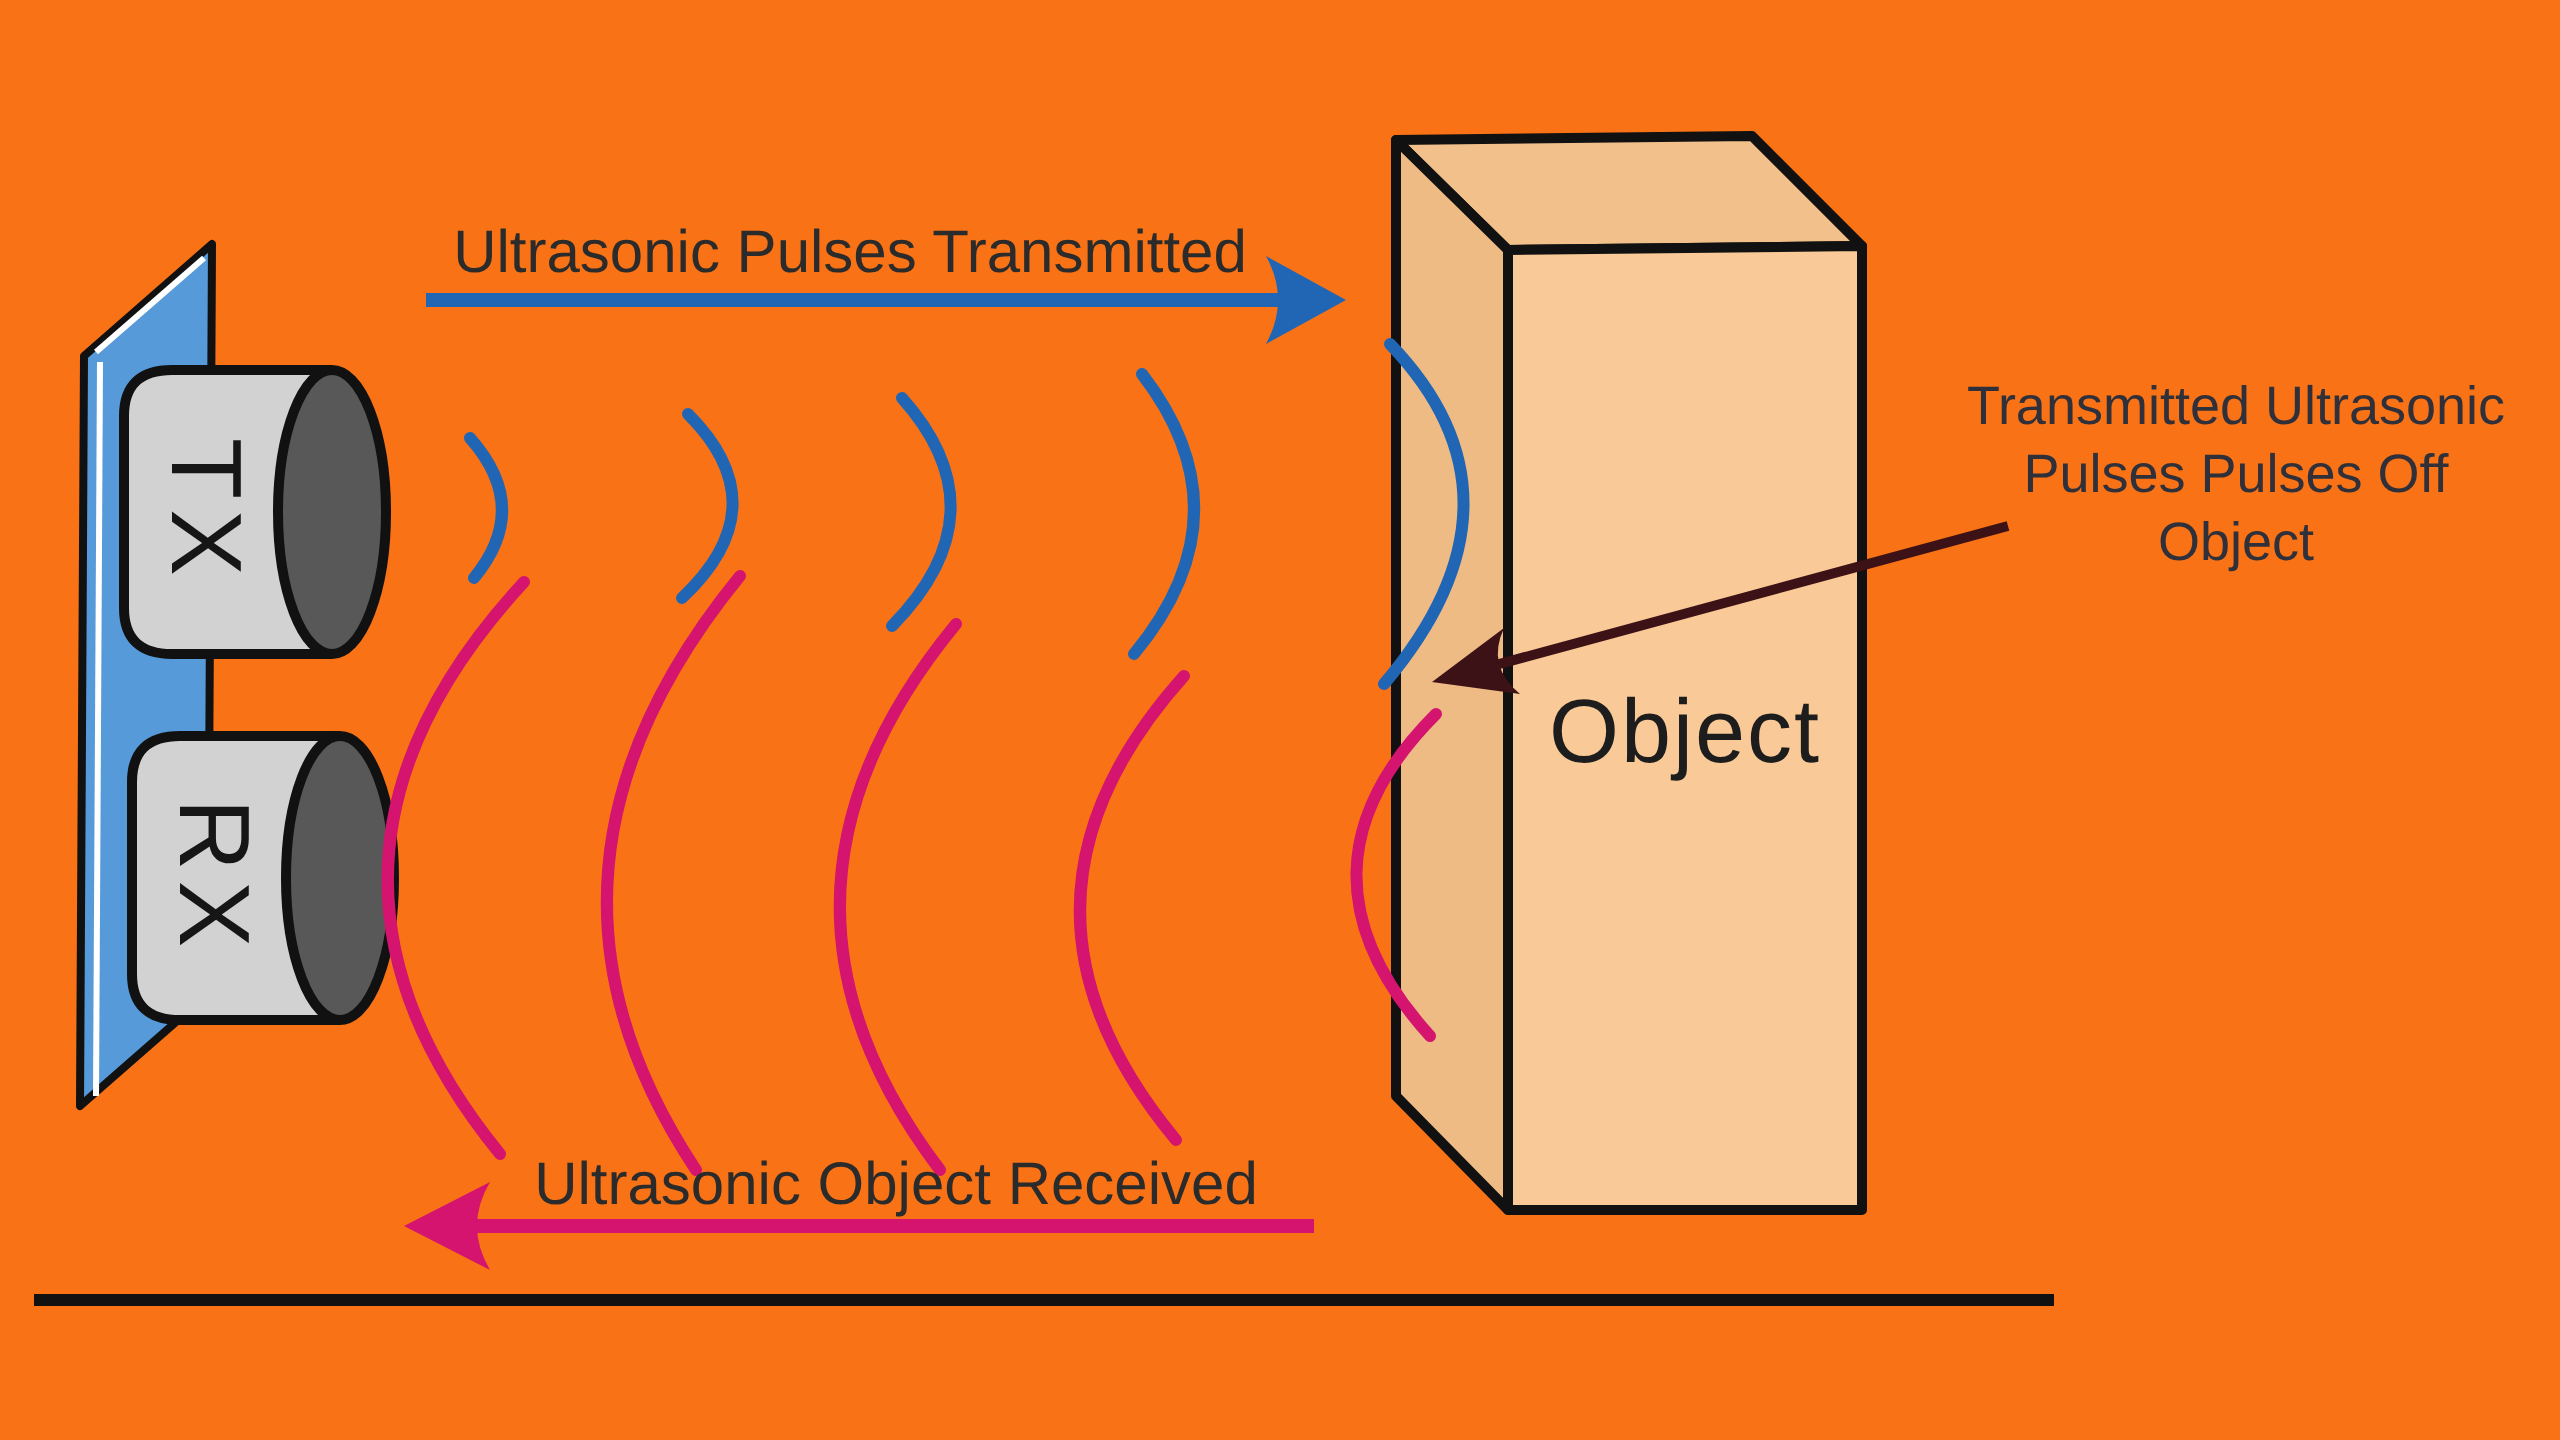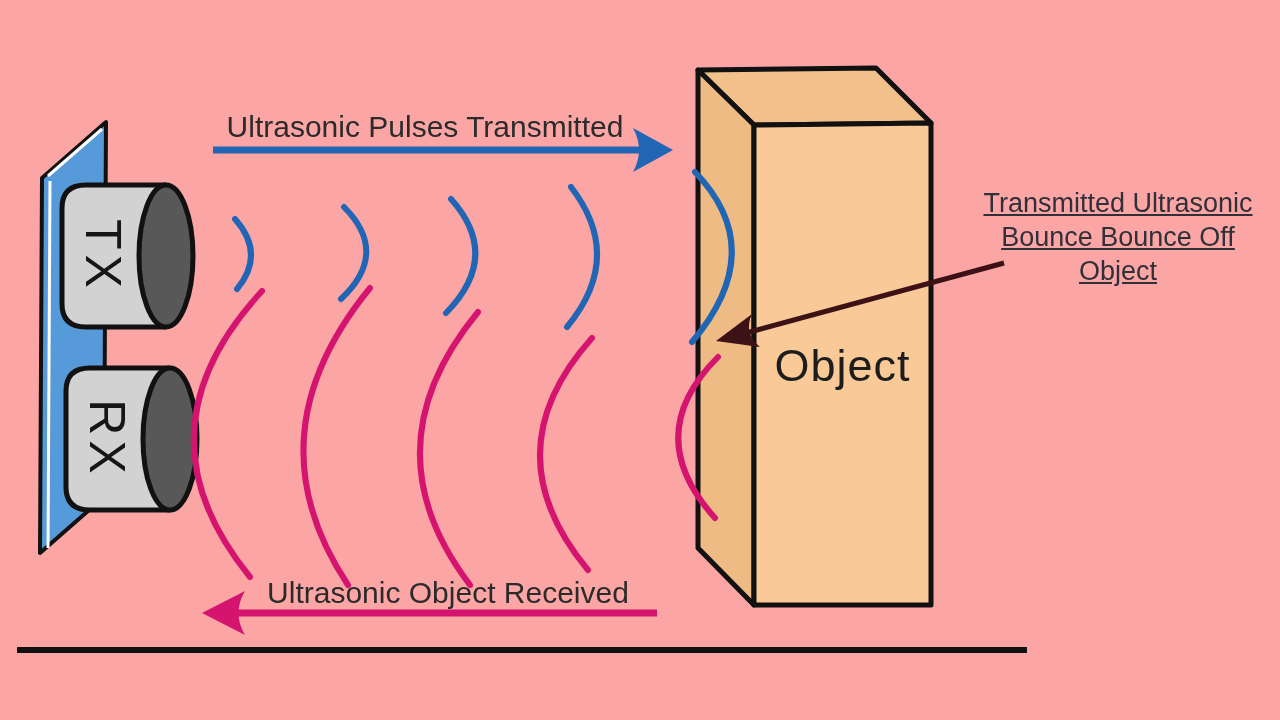--- a/index.html
+++ b/index.html
@@ -1,30 +1,30 @@
 <!DOCTYPE html>
 <html><head>
 <meta charset="utf-8">
 <style>
   html,body{margin:0;padding:0;background:#fff;}
   #stage{
-    position:relative;width:1280px;height:720px;overflow:hidden;background:#fca5a5;
+    position:relative;width:1280px;height:720px;overflow:hidden;background:#f97316;
     font-family:"Liberation Sans", sans-serif;
   }
   #diagram-svg{position:absolute;left:0;top:0;}
   .overlay{position:absolute;color:#2b2b2b;}
   .dir-label{
     font-size:30px;line-height:34px;text-align:center;color:#2b2b2b;
     width:490px;white-space:nowrap;
   }
   .annotation{
     position:absolute;left:958px;top:186px;width:320px;text-align:center;
     font-size:27px;line-height:34px;color:#30303a;
   }
-  .annotation div{white-space:nowrap;text-decoration:underline;}
+  .annotation div{white-space:nowrap;}
   .object-label{
     position:absolute;left:754px;top:340px;width:177px;text-align:center;
     font-size:45px;color:#1d1d1d;letter-spacing:1px;
   }
   .transducer-label{
     position:absolute;width:80px;height:50px;display:flex;align-items:center;justify-content:center;
     transform:rotate(90deg);font-size:50px;letter-spacing:5px;color:#161616;
   }
   #tx-label{left:63px;top:231px;}
   #rx-label{left:67px;top:414px;}
@@ -77,21 +77,21 @@
 
     <line x1="17" y1="650" x2="1027" y2="650" stroke-width="6" stroke="#111111"></line>
   </svg>
 
   <div class="overlay dir-label" style="left:180px;top:110px;">Ultrasonic Pulses Transmitted</div>
 
   <div class="overlay dir-label" style="left:203px;top:576px;">Ultrasonic Object Received</div>
 
   <div class="annotation">
     <div>Transmitted Ultrasonic</div>
-    <div>Bounce Bounce Off</div>
+    <div>Pulses Pulses Off</div>
     <div>Object</div>
   </div>
 
   <div class="object-label">Object</div>
 
   <div id="tx-label" class="transducer-label">TX</div>
 
   <div id="rx-label" class="transducer-label">RX</div>
 
 </div>

